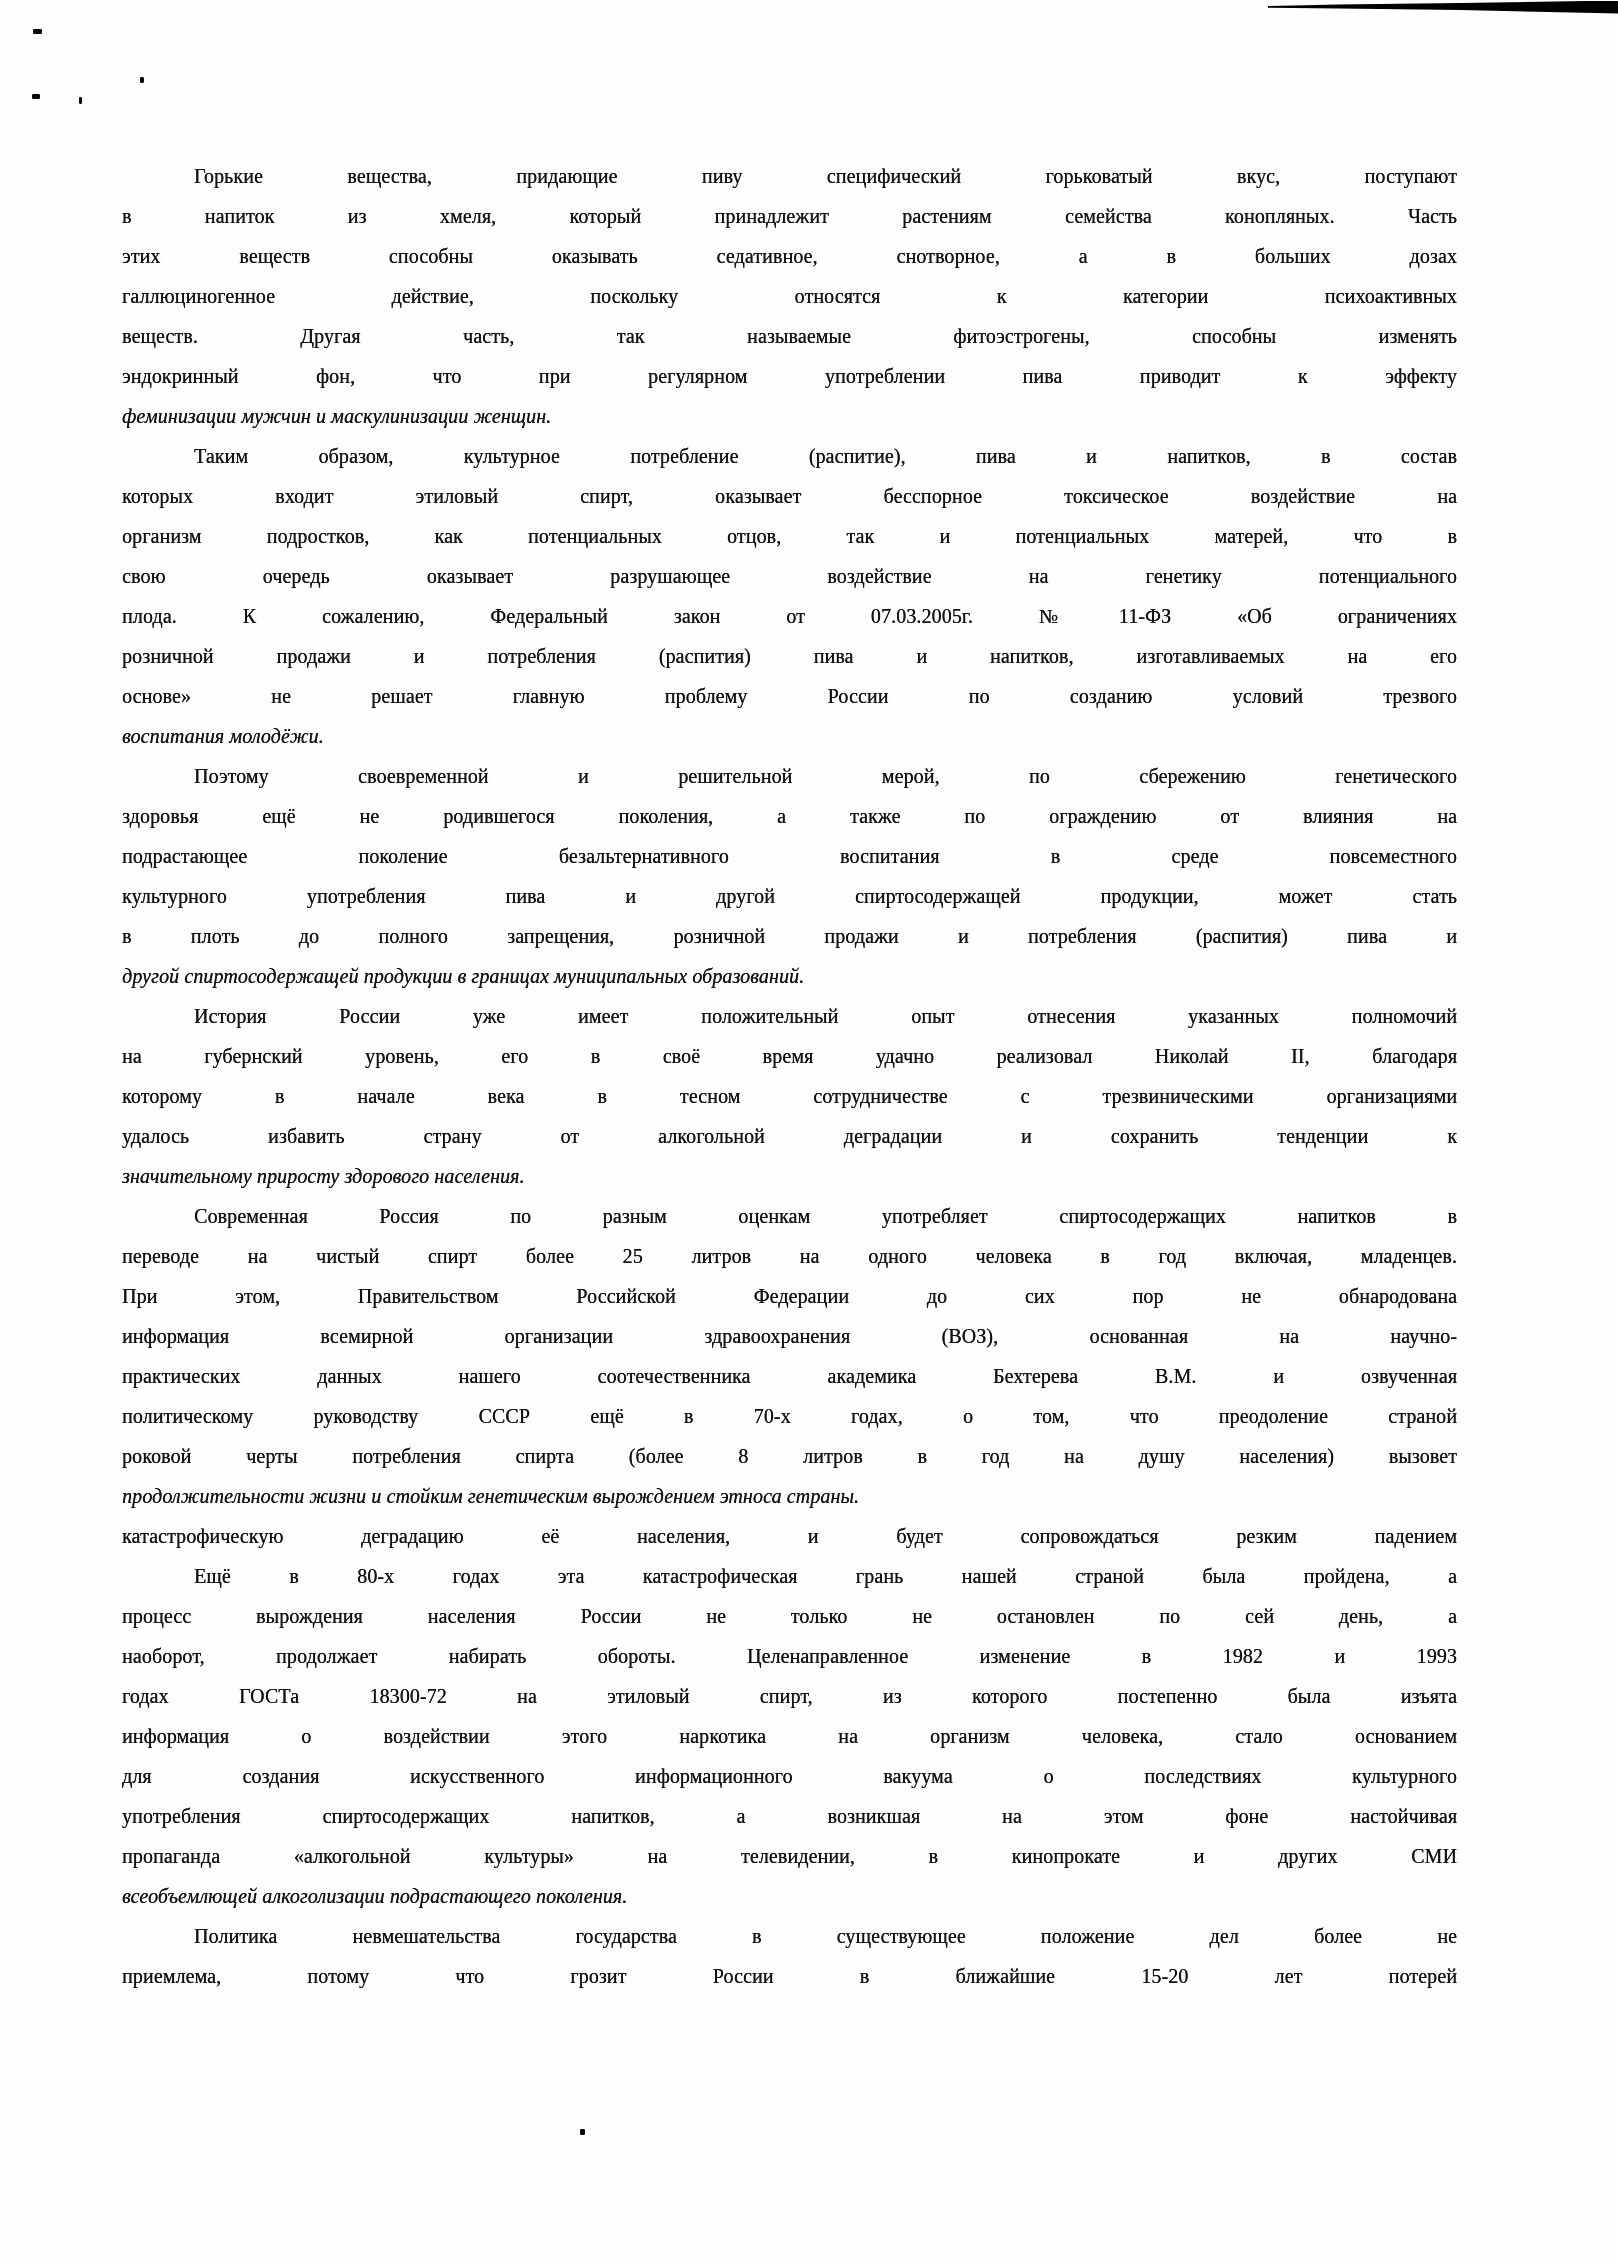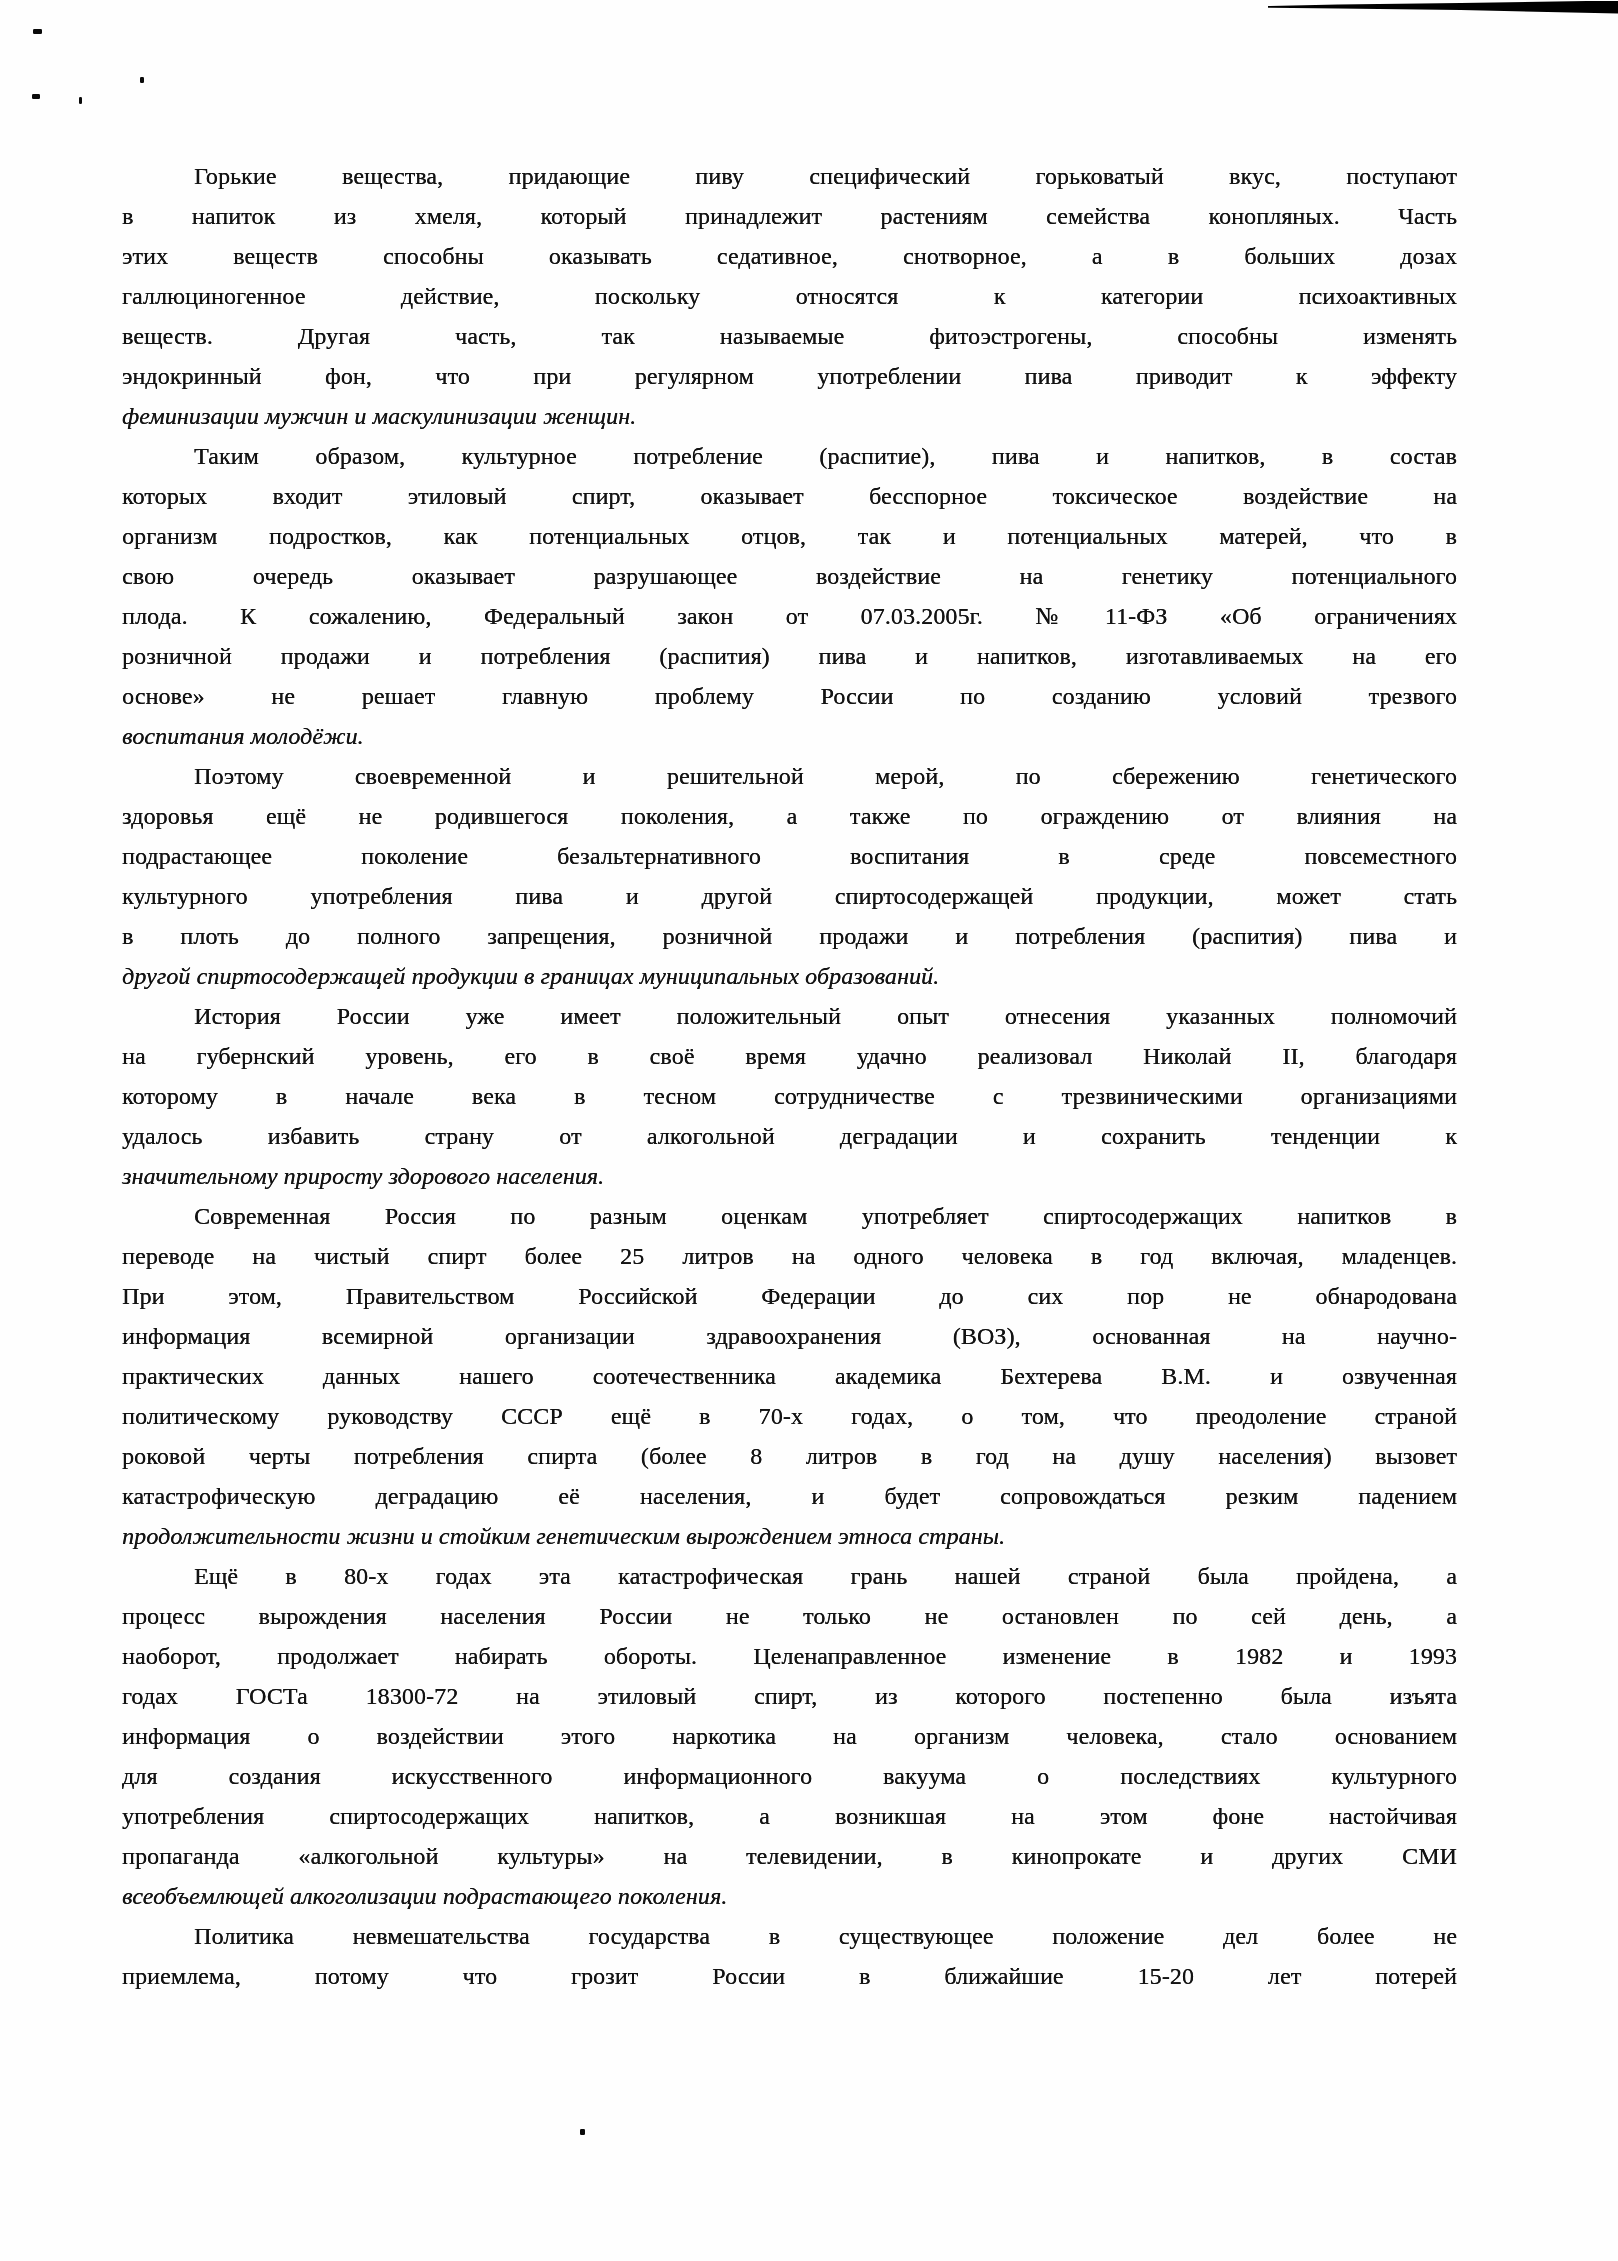--- a/index.html
+++ b/index.html
@@ -23,21 +23,21 @@
     position: absolute;
     left: 122px;
     top: 156px;
     width: 1335px;
     color: #131313;
   }
   .paragraph {
     margin: 0;
   }
   .line {
-    font-size: 24px;
+    font-size: 20px;
     line-height: 40px;
     letter-spacing: 0.1px;
     text-align: justify;
     text-align-last: justify;
     text-justify: inter-word;
     white-space: normal;
     
     text-shadow: 0.2px 0 0 #131313;
   }
   .line.first {
@@ -111,22 +111,22 @@
         <div class="line para-last">значительному приросту здорового населения.</div>
       </div>
       <div class="paragraph">
         <div class="line first">Современная Россия по разным оценкам употребляет спиртосодержащих напитков в</div>
         <div class="line">переводе на чистый спирт более 25 литров на одного человека в год включая, младенцев.</div>
         <div class="line">При этом, Правительством Российской Федерации до сих пор не обнародована</div>
         <div class="line">информация всемирной организации здравоохранения (ВОЗ), основанная на научно-</div>
         <div class="line">практических данных нашего соотечественника академика Бехтерева В.М. и озвученная</div>
         <div class="line">политическому руководству СССР ещё в 70-х годах, о том, что преодоление страной</div>
         <div class="line">роковой черты потребления спирта (более 8 литров в год на душу населения) вызовет</div>
+        <div class="line para-last">продолжительности жизни и стойким генетическим вырождением этноса страны.</div>
         <div class="line">катастрофическую деградацию её населения, и будет сопровождаться резким падением</div>
-        <div class="line para-last">продолжительности жизни и стойким генетическим вырождением этноса страны.</div>
       </div>
       <div class="paragraph">
         <div class="line first">Ещё в 80-х годах эта катастрофическая грань нашей страной была пройдена, а</div>
         <div class="line">процесс вырождения населения России не только не остановлен по сей день, а</div>
         <div class="line">наоборот, продолжает набирать обороты. Целенаправленное изменение в 1982 и 1993</div>
         <div class="line">годах ГОСТа 18300-72 на этиловый спирт, из которого постепенно была изъята</div>
         <div class="line">информация о воздействии этого наркотика на организм человека, стало основанием</div>
         <div class="line">для создания искусственного информационного вакуума о последствиях культурного</div>
         <div class="line">употребления спиртосодержащих напитков, а возникшая на этом фоне настойчивая</div>
         <div class="line">пропаганда «алкогольной культуры» на телевидении, в кинопрокате и других СМИ</div>

